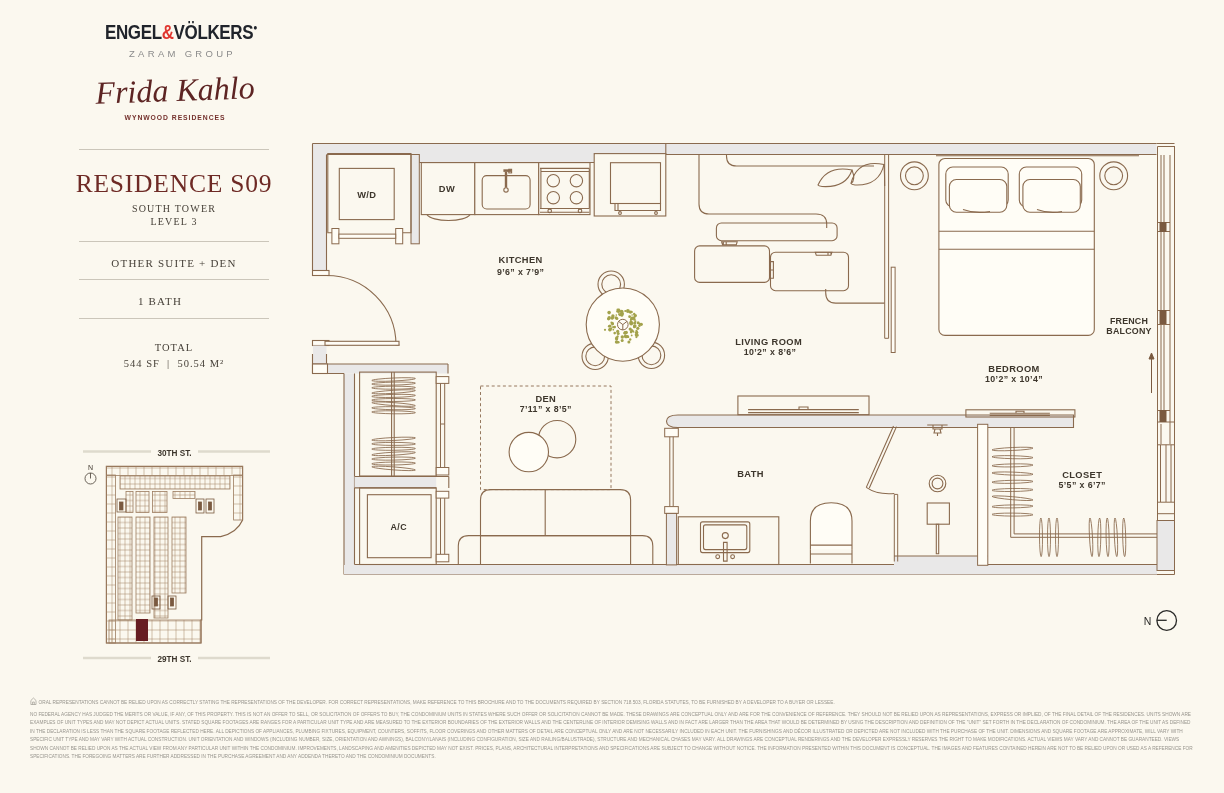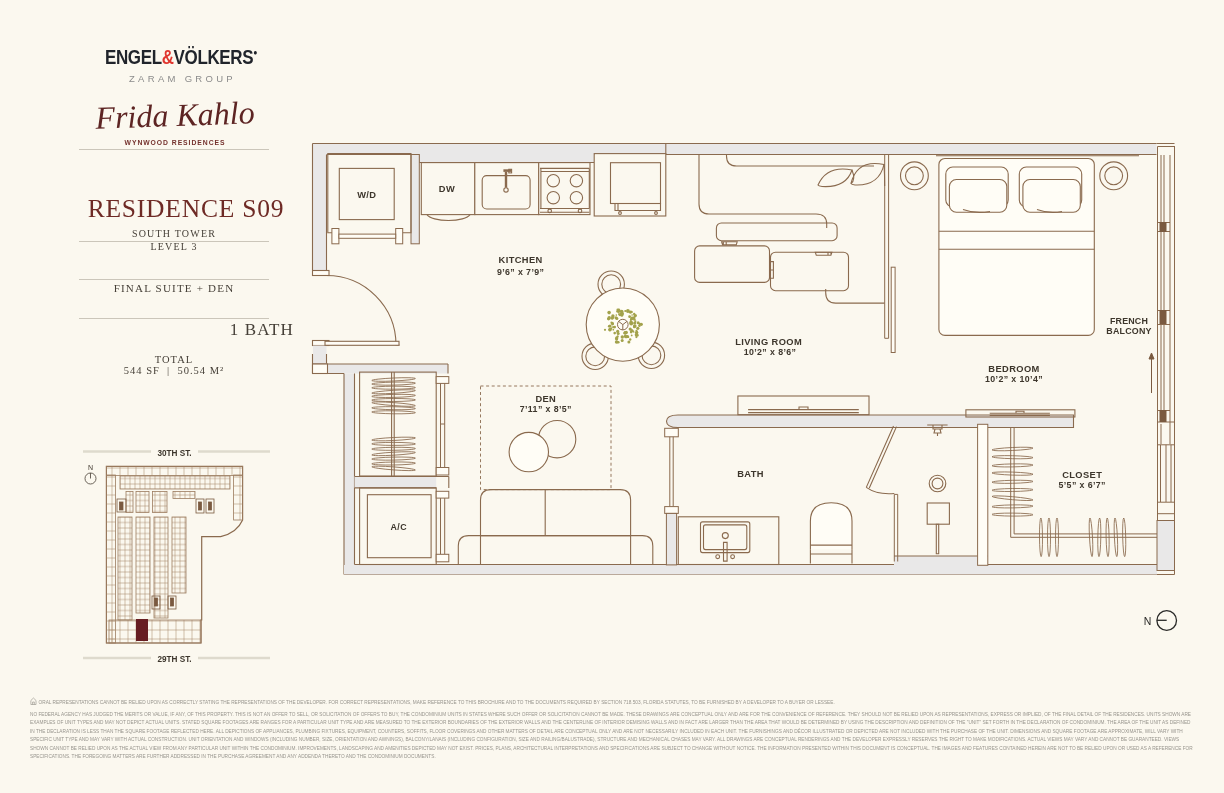--- a/index.html
+++ b/index.html
@@ -1,41 +1,41 @@
 <!DOCTYPE html>
 <html><head>
 <meta charset="utf-8">
 <style>
   html,body{margin:0;padding:0;}
   body{width:1224px;height:793px;background:#fbf8ef;font-family:"Liberation Sans",sans-serif;position:relative;overflow:hidden;}
   .abs{position:absolute;}
-  .ctr{text-align:center;margin-top:25px;}
+  .ctr{text-align:center;}
 </style>
 </head>
 <body>
 
 <div class="abs ctr" style="left:81px;top:21px;width:200px;">
   <div style="font-size:19.5px;font-weight:bold;color:#20242b;letter-spacing:-0.4px;transform:scaleX(0.87);">ENGEL<span style="color:#e0362f;">&amp;</span>VÖLKERS<span style="font-size:8px;vertical-align:9px;">●</span></div>
   <div style="font-size:9.5px;font-weight:normal;color:#8b8b8b;letter-spacing:3.3px;margin-top:4px;text-indent:3px;">ZARAM GROUP</div>
 </div>
 
 <div class="abs ctr" style="left:75px;top:72px;width:200px;">
   <div style="font-family:'Liberation Serif',serif;font-style:italic;font-size:32px;color:#5d2423;transform:rotate(-2deg);">Frida Kahlo</div>
   <div style="font-size:6.8px;font-weight:bold;color:#74302c;letter-spacing:0.95px;margin-top:4.5px;">WYNWOOD RESIDENCES</div>
 </div>
 
 <div class="abs" style="left:79px;top:149px;width:190px;border-top:1px solid #cbc6ba;"></div>
-<div class="abs ctr" style="left:66px;top:169px;width:240px;font-family:'Liberation Serif',serif;font-size:25.5px;color:#6e2a25;letter-spacing:0.8px;">RESIDENCE S09</div>
+<div class="abs ctr" style="left:54px;top:169px;width:240px;font-family:'Liberation Serif',serif;font-size:25.5px;color:#6e2a25;letter-spacing:0.8px;">RESIDENCE S09</div>
 <div class="abs ctr" style="left:54px;top:203px;width:240px;font-family:Liberation Serif, serif;font-size:10px;color:#453f37;letter-spacing:1.2px;line-height:12.5px;">SOUTH TOWER<br>LEVEL 3</div>
 <div class="abs" style="left:79px;top:241px;width:190px;border-top:1px solid #cbc6ba;"></div>
-<div class="abs ctr" style="left:54px;top:257px;width:240px;font-family:'Liberation Serif',serif;font-size:11px;color:#453f37;letter-spacing:1.2px;">FINAL SUITE + DEN</div>
+<div class="abs ctr" style="left:54px;top:257px;width:240px;font-family:'Liberation Serif',serif;font-size:11px;color:#453f37;letter-spacing:1.2px;">OTHER SUITE + DEN</div>
 <div class="abs" style="left:79px;top:279px;width:190px;border-top:1px solid #cbc6ba;"></div>
-<div class="abs ctr" style="left:54px;top:295px;width:240px;font-family:'Liberation Serif',serif;font-size:17px;color:#453f37;letter-spacing:1.2px;text-align:right;">1 BATH</div>
+<div class="abs ctr" style="left:40px;top:295px;width:240px;font-family:'Liberation Serif',serif;font-size:11px;color:#453f37;letter-spacing:1.2px;">1 BATH</div>
 <div class="abs" style="left:79px;top:318px;width:190px;border-top:1px solid #cbc6ba;"></div>
-<div class="abs ctr" style="left:54px;top:329px;width:240px;font-family:'Liberation Serif',serif;font-size:10.5px;color:#453f37;letter-spacing:1px;line-height:11px;">TOTAL<br>544 SF&nbsp; | &nbsp;50.54 M²</div>
+<div class="abs ctr" style="left:54px;top:340px;width:240px;font-family:'Liberation Serif',serif;font-size:10.5px;color:#453f37;letter-spacing:1px;line-height:16px;">TOTAL<br>544 SF&nbsp; | &nbsp;50.54 M²</div>
 
 <div class="abs" style="left:30px;top:697px;width:1355px;color:#97948d;font-size:5.5px;line-height:8.5px;transform:scaleX(0.86);transform-origin:0 0;">
 <div style="margin-bottom:3.2px;"><svg width="8" height="8" viewBox="0 0 8 8" style="vertical-align:-1px;margin-right:2px;">
         <path d="M1,3.5 L4,1 L7,3.5 V7.5 H1 Z M3,7.5 V5 H5 V7.5" fill="none" stroke="#97948d" stroke-width="0.7"></path>
       </svg>ORAL REPRESENTATIONS CANNOT BE RELIED UPON AS CORRECTLY STATING THE REPRESENTATIONS OF THE DEVELOPER. FOR CORRECT REPRESENTATIONS, MAKE REFERENCE TO THIS BROCHURE AND TO THE DOCUMENTS REQUIRED BY SECTION 718.503, FLORIDA STATUTES, TO BE FURNISHED BY A DEVELOPER TO A BUYER OR LESSEE.</div>
 <div>NO FEDERAL AGENCY HAS JUDGED THE MERITS OR VALUE, IF ANY, OF THIS PROPERTY. THIS IS NOT AN OFFER TO SELL, OR SOLICITATION OF OFFERS TO BUY, THE CONDOMINIUM UNITS IN STATES WHERE SUCH OFFER OR SOLICITATION CANNOT BE MADE. THESE DRAWINGS ARE CONCEPTUAL ONLY AND ARE FOR THE CONVENIENCE OF REFERENCE. THEY SHOULD NOT BE RELIED UPON AS REPRESENTATIONS, EXPRESS OR IMPLIED, OF THE FINAL DETAIL OF THE RESIDENCES. UNITS SHOWN ARE EXAMPLES OF UNIT TYPES AND MAY NOT DEPICT ACTUAL UNITS. STATED SQUARE FOOTAGES ARE RANGES FOR A PARTICULAR UNIT TYPE AND ARE MEASURED TO THE EXTERIOR BOUNDARIES OF THE EXTERIOR WALLS AND THE CENTERLINE OF INTERIOR DEMISING WALLS AND IN FACT ARE LARGER THAN THE AREA THAT WOULD BE DETERMINED BY USING THE DESCRIPTION AND DEFINITION OF THE "UNIT" SET FORTH IN THE DECLARATION OF CONDOMINIUM. THE AREA OF THE UNIT AS DEFINED IN THE DECLARATION IS LESS THAN THE SQUARE FOOTAGE REFLECTED HERE. ALL DEPICTIONS OF APPLIANCES, PLUMBING FIXTURES, EQUIPMENT, COUNTERS, SOFFITS, FLOOR COVERINGS AND OTHER MATTERS OF DETAIL ARE CONCEPTUAL ONLY AND ARE NOT NECESSARILY INCLUDED IN EACH UNIT. THE FURNISHINGS AND DÉCOR ILLUSTRATED OR DEPICTED ARE NOT INCLUDED WITH THE PURCHASE OF THE UNIT. DIMENSIONS AND SQUARE FOOTAGE ARE APPROXIMATE, WILL VARY WITH SPECIFIC UNIT TYPE AND MAY VARY WITH ACTUAL CONSTRUCTION. UNIT ORIENTATION AND WINDOWS (INCLUDING NUMBER, SIZE, ORIENTATION AND AWNINGS), BALCONY/LANAIS (INCLUDING CONFIGURATION, SIZE AND RAILING/BALUSTRADE), STRUCTURE AND MECHANICAL CHASES MAY VARY. ALL DRAWINGS ARE CONCEPTUAL RENDERINGS AND THE DEVELOPER EXPRESSLY RESERVES THE RIGHT TO MAKE MODIFICATIONS. ACTUAL VIEWS MAY VARY AND CANNOT BE GUARANTEED. VIEWS SHOWN CANNOT BE RELIED UPON AS THE ACTUAL VIEW FROM ANY PARTICULAR UNIT WITHIN THE CONDOMINIUM. IMPROVEMENTS, LANDSCAPING AND AMENITIES DEPICTED MAY NOT EXIST. PRICES, PLANS, ARCHITECTURAL INTERPRETATIONS AND SPECIFICATIONS ARE SUBJECT TO CHANGE WITHOUT NOTICE. THE INFORMATION PRESENTED WITHIN THIS DOCUMENT IS CONCEPTUAL. THE IMAGES AND FEATURES CONTAINED HEREIN ARE NOT TO BE RELIED UPON OR USED AS A REFERENCE FOR SPECIFICATIONS. THE FOREGOING MATTERS ARE FURTHER ADDRESSED IN THE PURCHASE AGREEMENT AND ANY ADDENDA THERETO AND THE CONDOMINIUM DOCUMENTS.</div>
 </div>
 
 <svg class="abs" style="left:0;top:0" width="1224" height="793" viewBox="0 0 1224 793" fill="none" stroke-linecap="butt">
 

